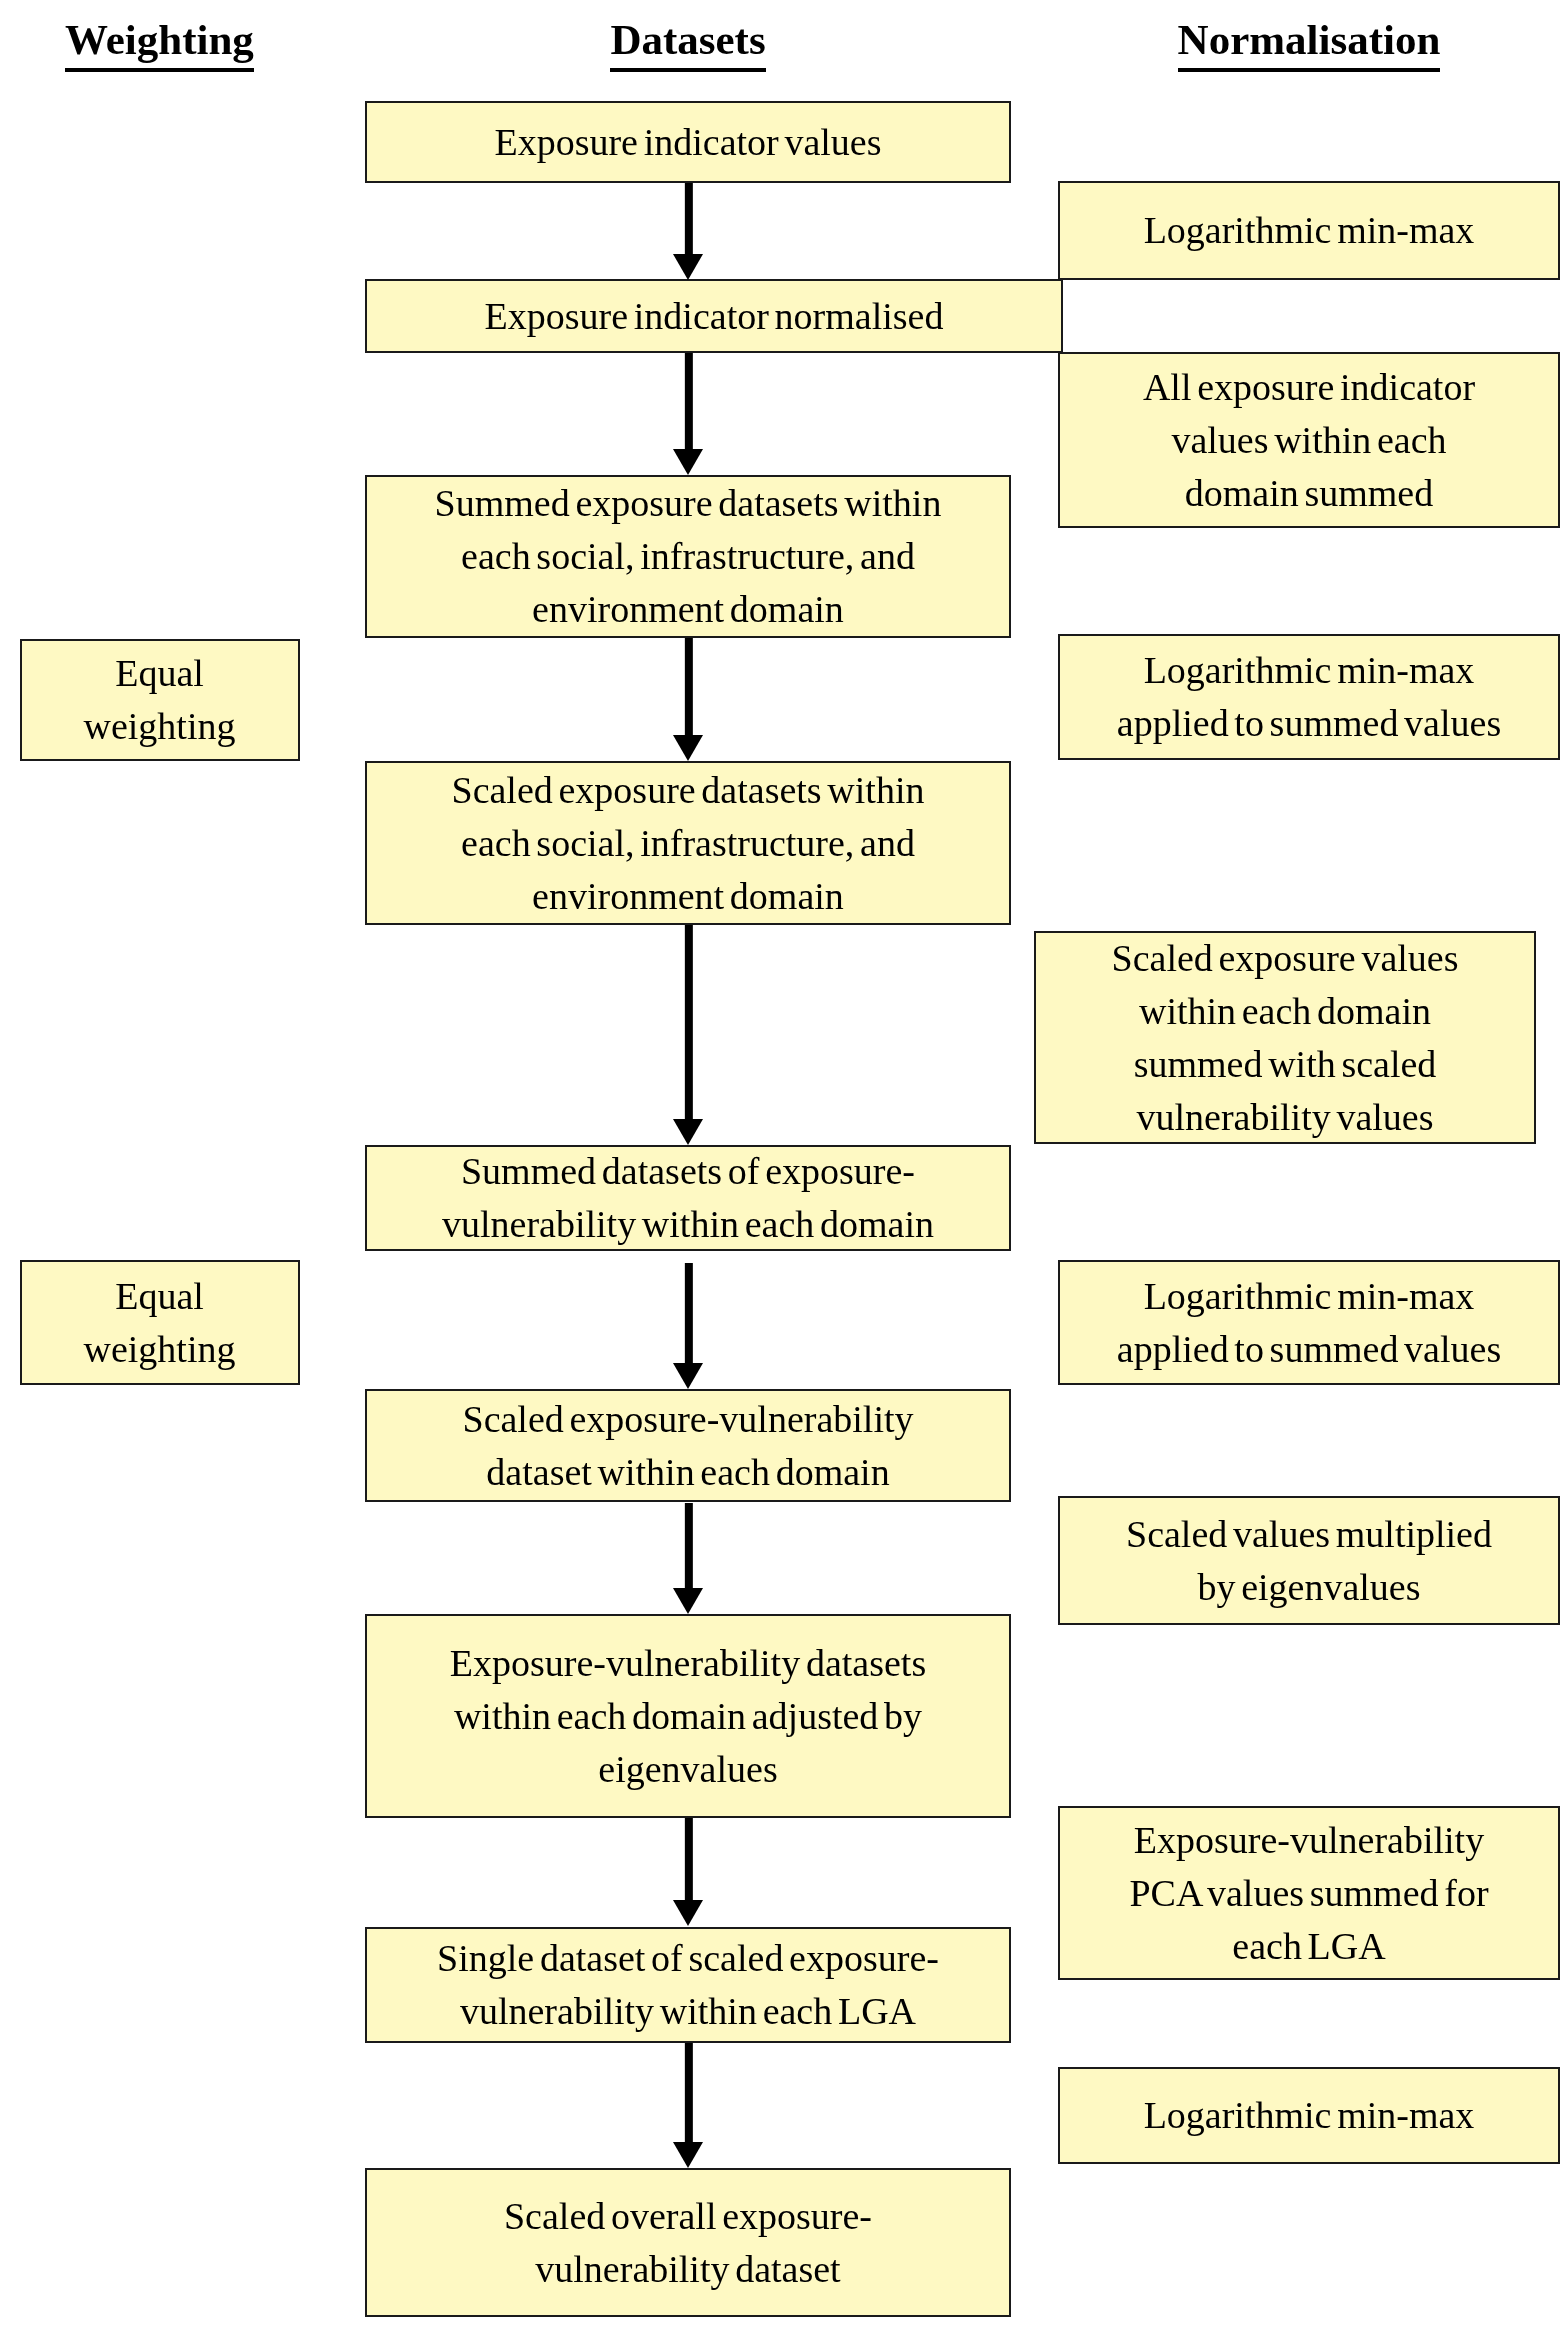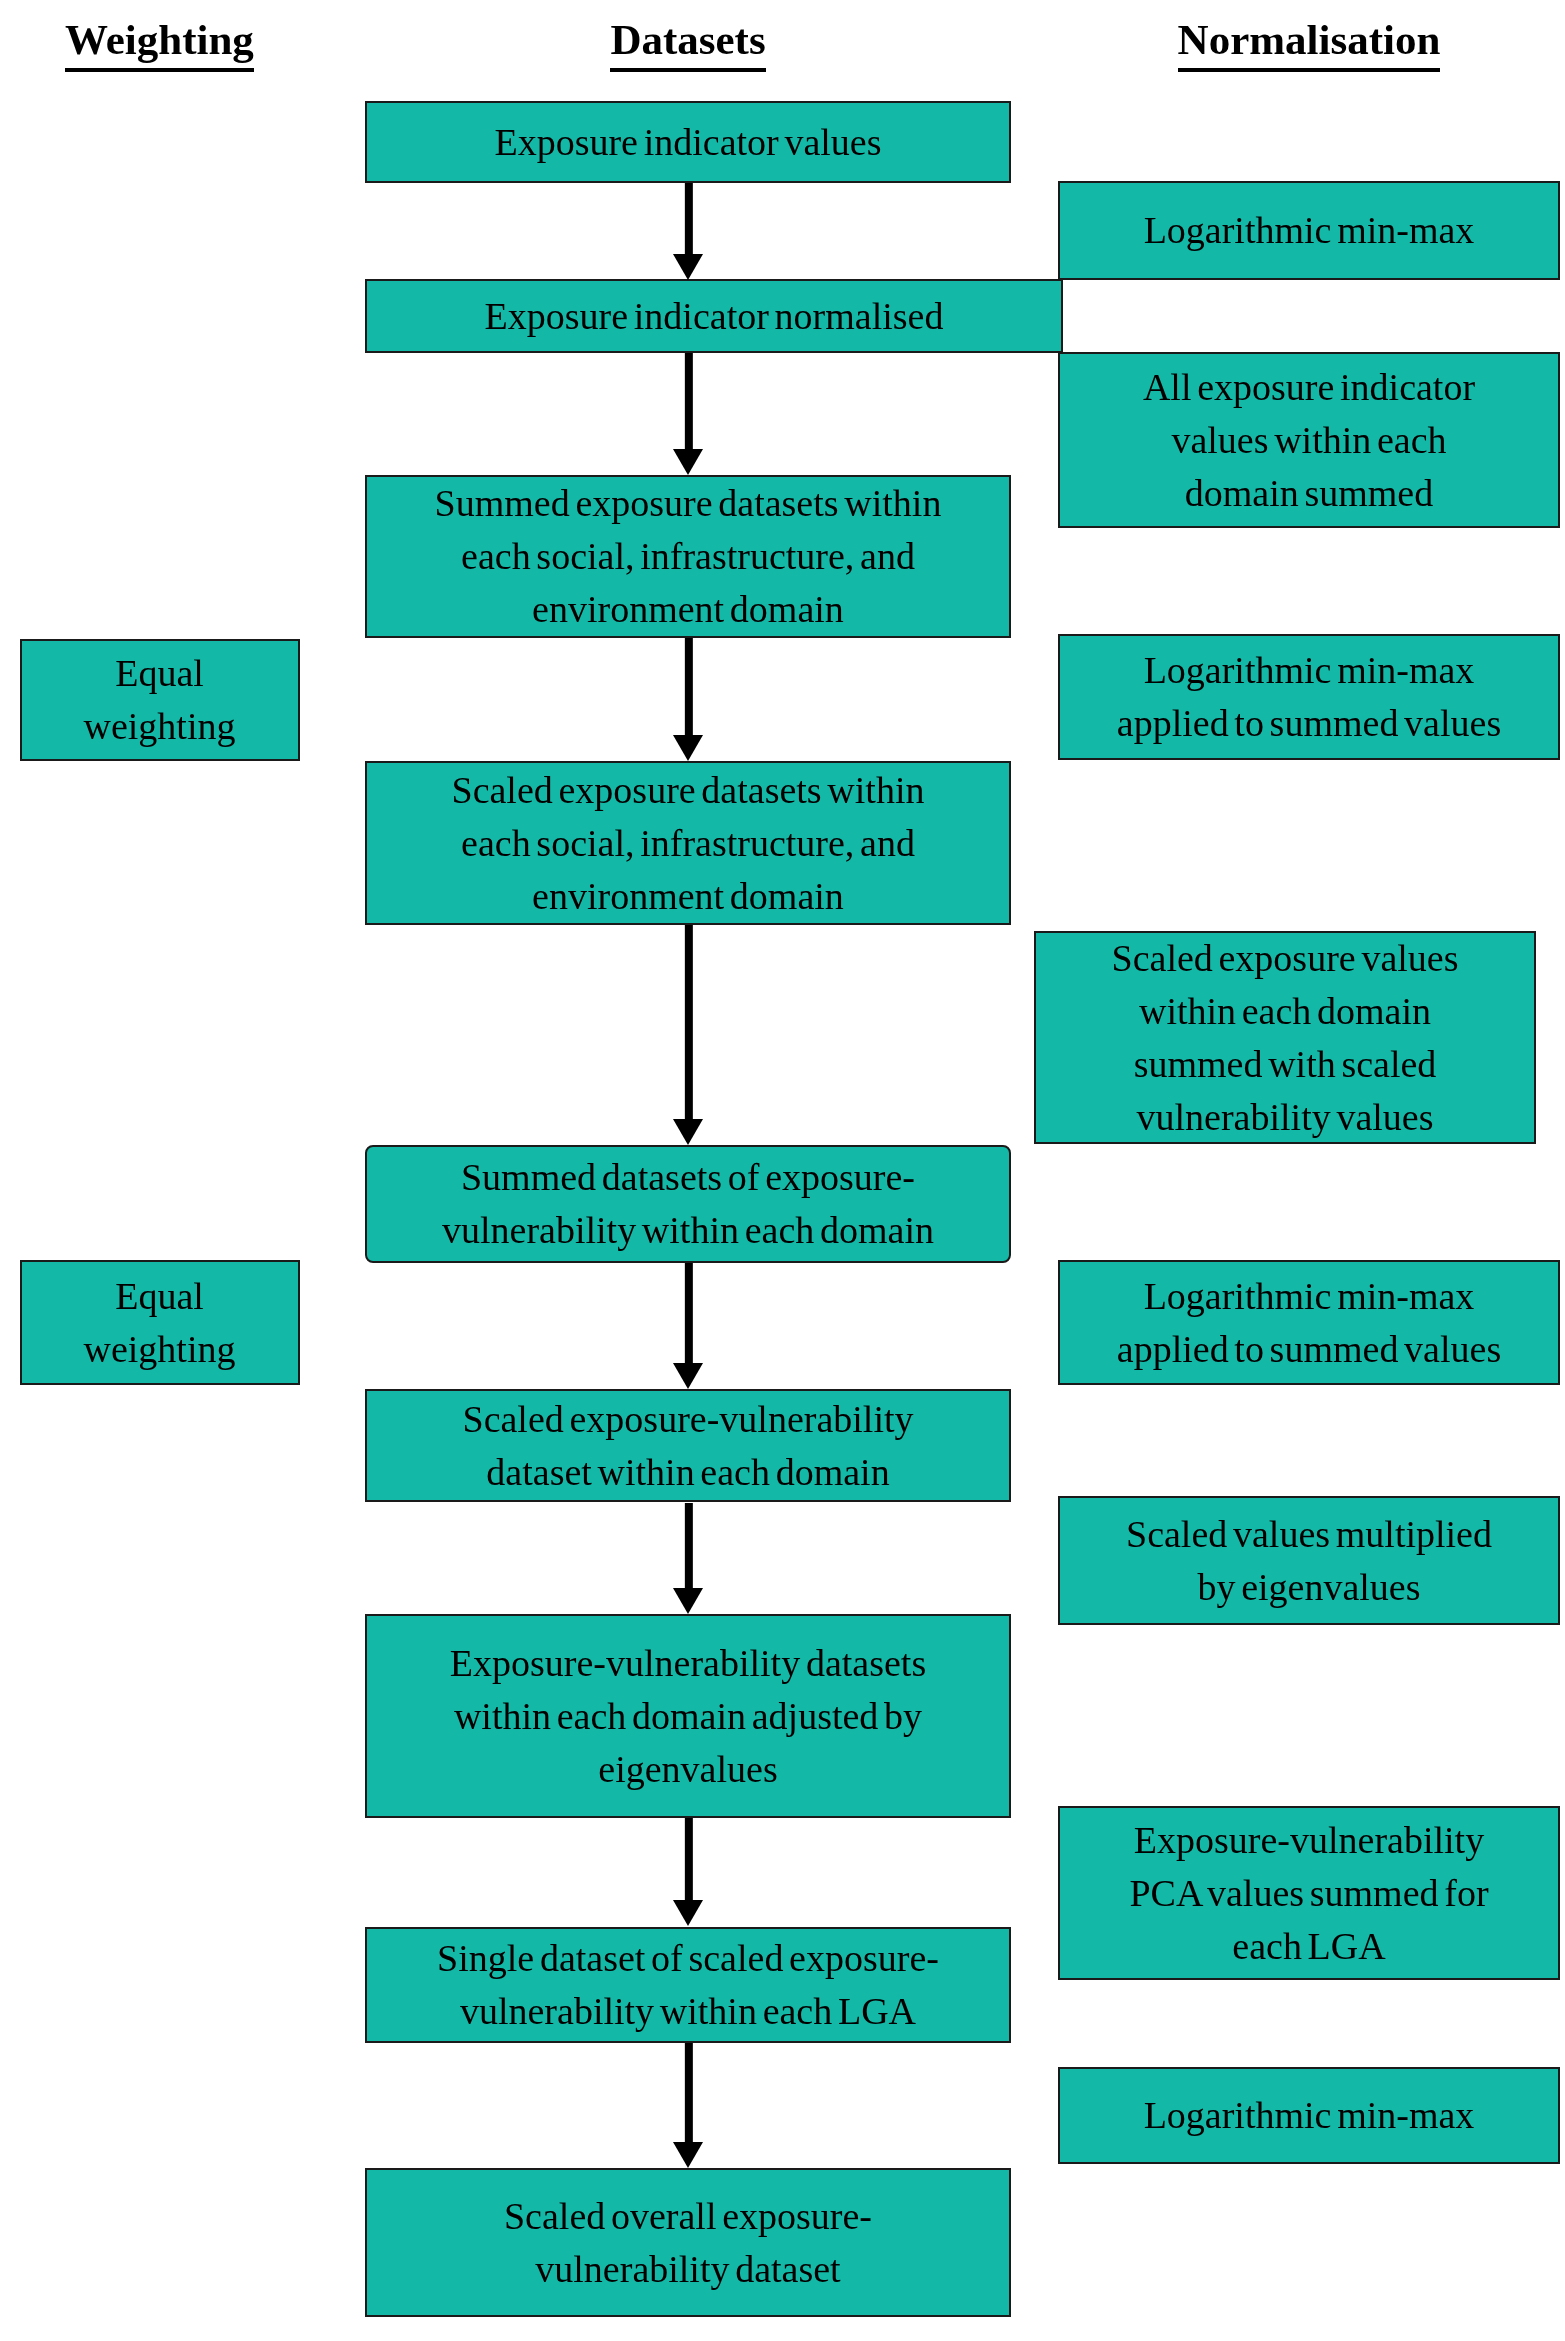--- a/index.html
+++ b/index.html
@@ -23,21 +23,21 @@
     font-size: 43px;
     line-height: 49px;
     border-bottom: 4.9px solid #000000;
     padding-bottom: 3.5px;
     word-spacing: -0.06em;
   }
   .box {
     position: absolute;
     box-sizing: border-box;
     border: 2.8px solid #1a1a1a;
-    background: #14b8a6;
+    background: #fef9c3;
     display: flex;
     align-items: center;
     justify-content: center;
     text-align: center;
     white-space: pre-line;
     font-size: 38px;
     line-height: 53px;
     word-spacing: -0.1em;
     padding: 2.8px 5.6px;
   }
@@ -86,21 +86,21 @@
 weighting</div>
 
   <div class="box" style="left:365px; top:101px; width:646px; height:82px;">Exposure indicator values</div>
   <div class="box" style="left:365px; top:279px; width:698px; height:74px;">Exposure indicator normalised</div>
   <div class="box" style="left:365px; top:475px; width:646px; height:163px;">Summed exposure datasets within
 each social, infrastructure, and
 environment domain</div>
   <div class="box" style="left:365px; top:761px; width:646px; height:164px;">Scaled exposure datasets within
 each social, infrastructure, and
 environment domain</div>
-  <div class="box" style="left:365px; top:1145px; width:646px; height:118px;border-radius:8px;">Summed datasets of exposure-
+  <div class="box" style="left:365px; top:1145px; width:646px; height:106px;">Summed datasets of exposure-
 vulnerability within each domain</div>
   <div class="box" style="left:365px; top:1389px; width:646px; height:113px;">Scaled exposure-vulnerability
 dataset within each domain</div>
   <div class="box" style="left:365px; top:1614px; width:646px; height:204px;">Exposure-vulnerability datasets
 within each domain adjusted by
 eigenvalues</div>
   <div class="box" style="left:365px; top:1927px; width:646px; height:116px;">Single dataset of scaled exposure-
 vulnerability within each LGA</div>
   <div class="box" style="left:365px; top:2168px; width:646px; height:149px;">Scaled overall exposure-
 vulnerability dataset</div>

